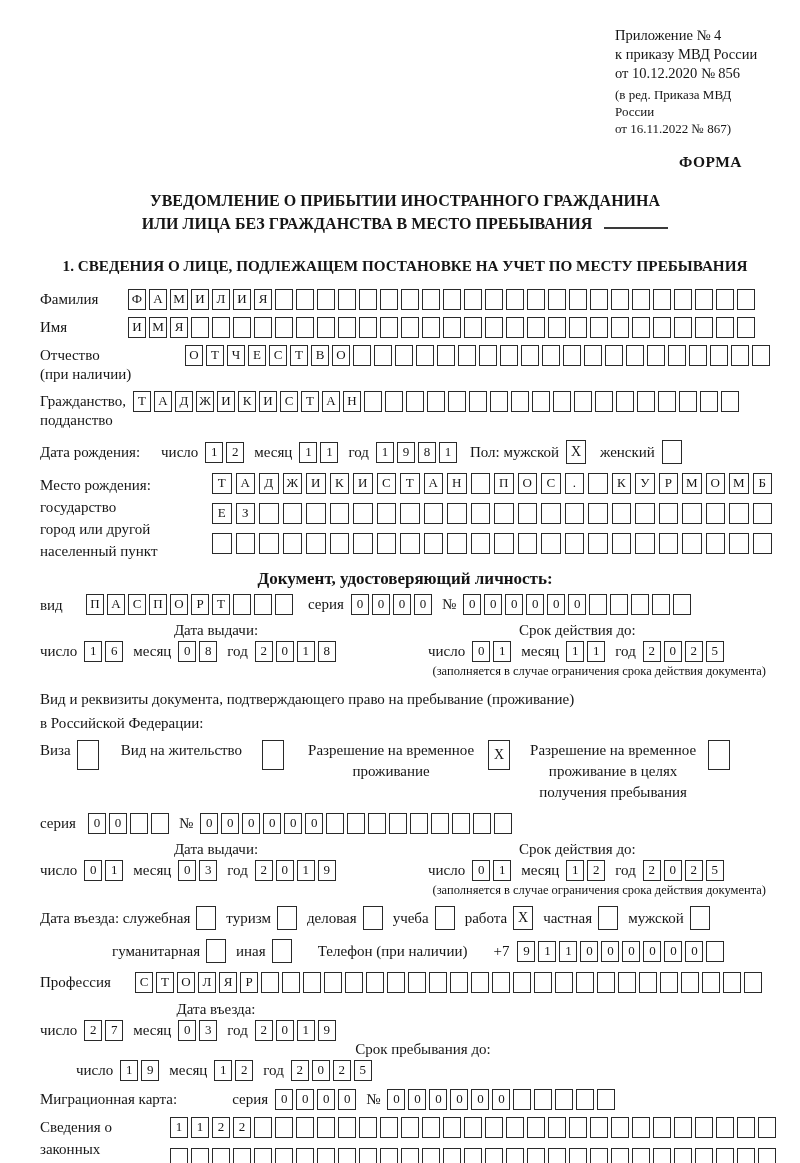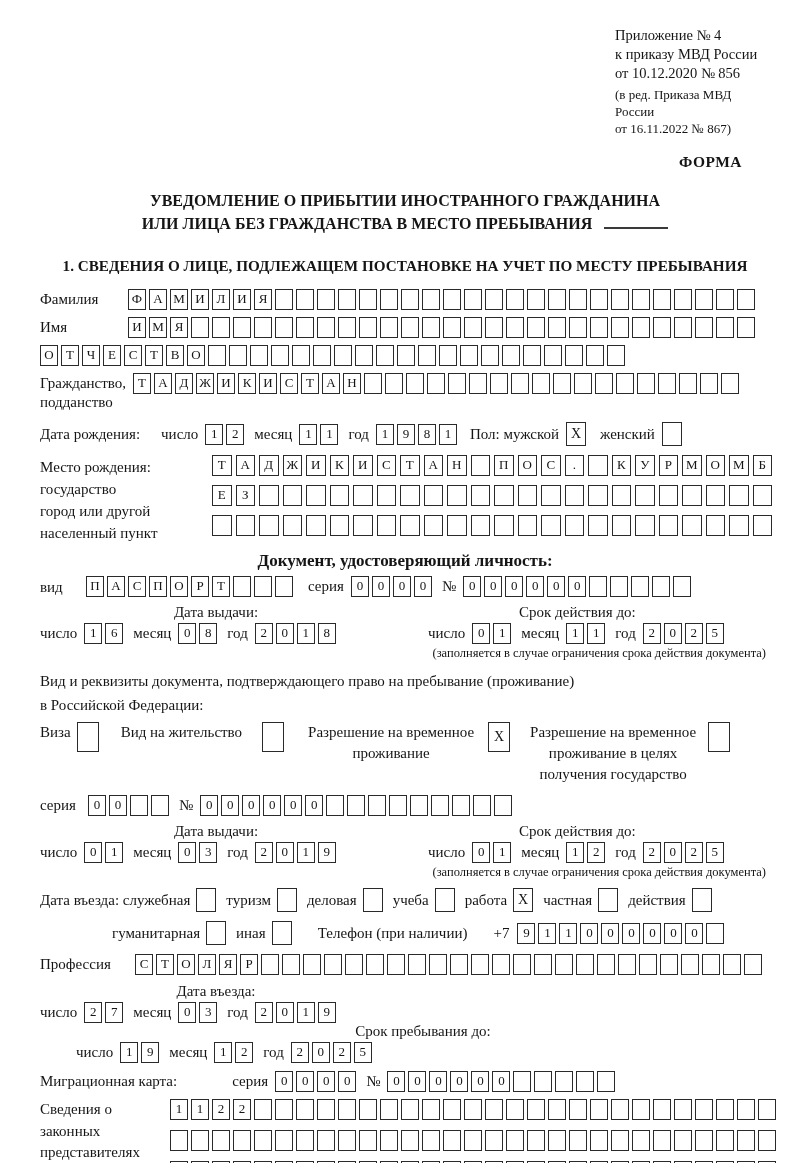--- a/index.html
+++ b/index.html
@@ -151,20 +151,24 @@
           <div class="cell"></div>
           <div class="cell"></div>
           <div class="cell"></div>
           <div class="cell"></div>
           <div class="cell"></div>
           <div class="cell"></div>
         </div>
     </div>
 
     <div class="row">
+      <div class="lbl w145">
+        <div>Отчество</div>
+        <div>(при наличии)</div>
+      </div>
       <div class="cellrow">
           <div class="cell">О</div>
           <div class="cell">Т</div>
           <div class="cell">Ч</div>
           <div class="cell">Е</div>
           <div class="cell">С</div>
           <div class="cell">Т</div>
           <div class="cell">В</div>
           <div class="cell">О</div>
           <div class="cell"></div>
@@ -445,21 +449,21 @@
         <div class="pgtext center">
           <div>Разрешение на временное</div>
           <div>проживание</div>
         </div>
         <div class="cb cbtall" style="margin-left:14px;">X</div>
       </div>
       <div class="pgroup" style="margin-left:20px;">
         <div class="pgtext center">
           <div>Разрешение на временное</div>
           <div>проживание в целях</div>
-          <div>получения государство</div>
+          <div>получения пребывания</div>
         </div>
         <div class="cb cbtall" style="margin-left:12px;"></div>
       </div>
     </div>
 
     <div class="row" style="align-items:center;">
       <span class="inlbl first" style="margin-right:12px;">серия</span>
       <div class="cellrow">
           <div class="cell">0</div>
           <div class="cell">0</div>
@@ -541,21 +545,21 @@
       <span>туризм</span>
       <div class="cb"></div>
       <span>деловая</span>
       <div class="cb"></div>
       <span>учеба</span>
       <div class="cb"></div>
       <span>работа</span>
       <div class="cb">X</div>
       <span>частная</span>
       <div class="cb"></div>
-      <span>действия</span>
+      <span>мужской</span>
       <div class="cb"></div>
     </div>
 
     <div class="goalrow" style="margin-left:72px;">
       <span>гуманитарная</span>
       <div class="cb"></div>
       <span>иная</span>
       <div class="cb"></div>
       <span style="margin-left:16px;">Телефон (при наличии)</span>
       <span style="margin:0 8px 0 26px;">+7</span>

